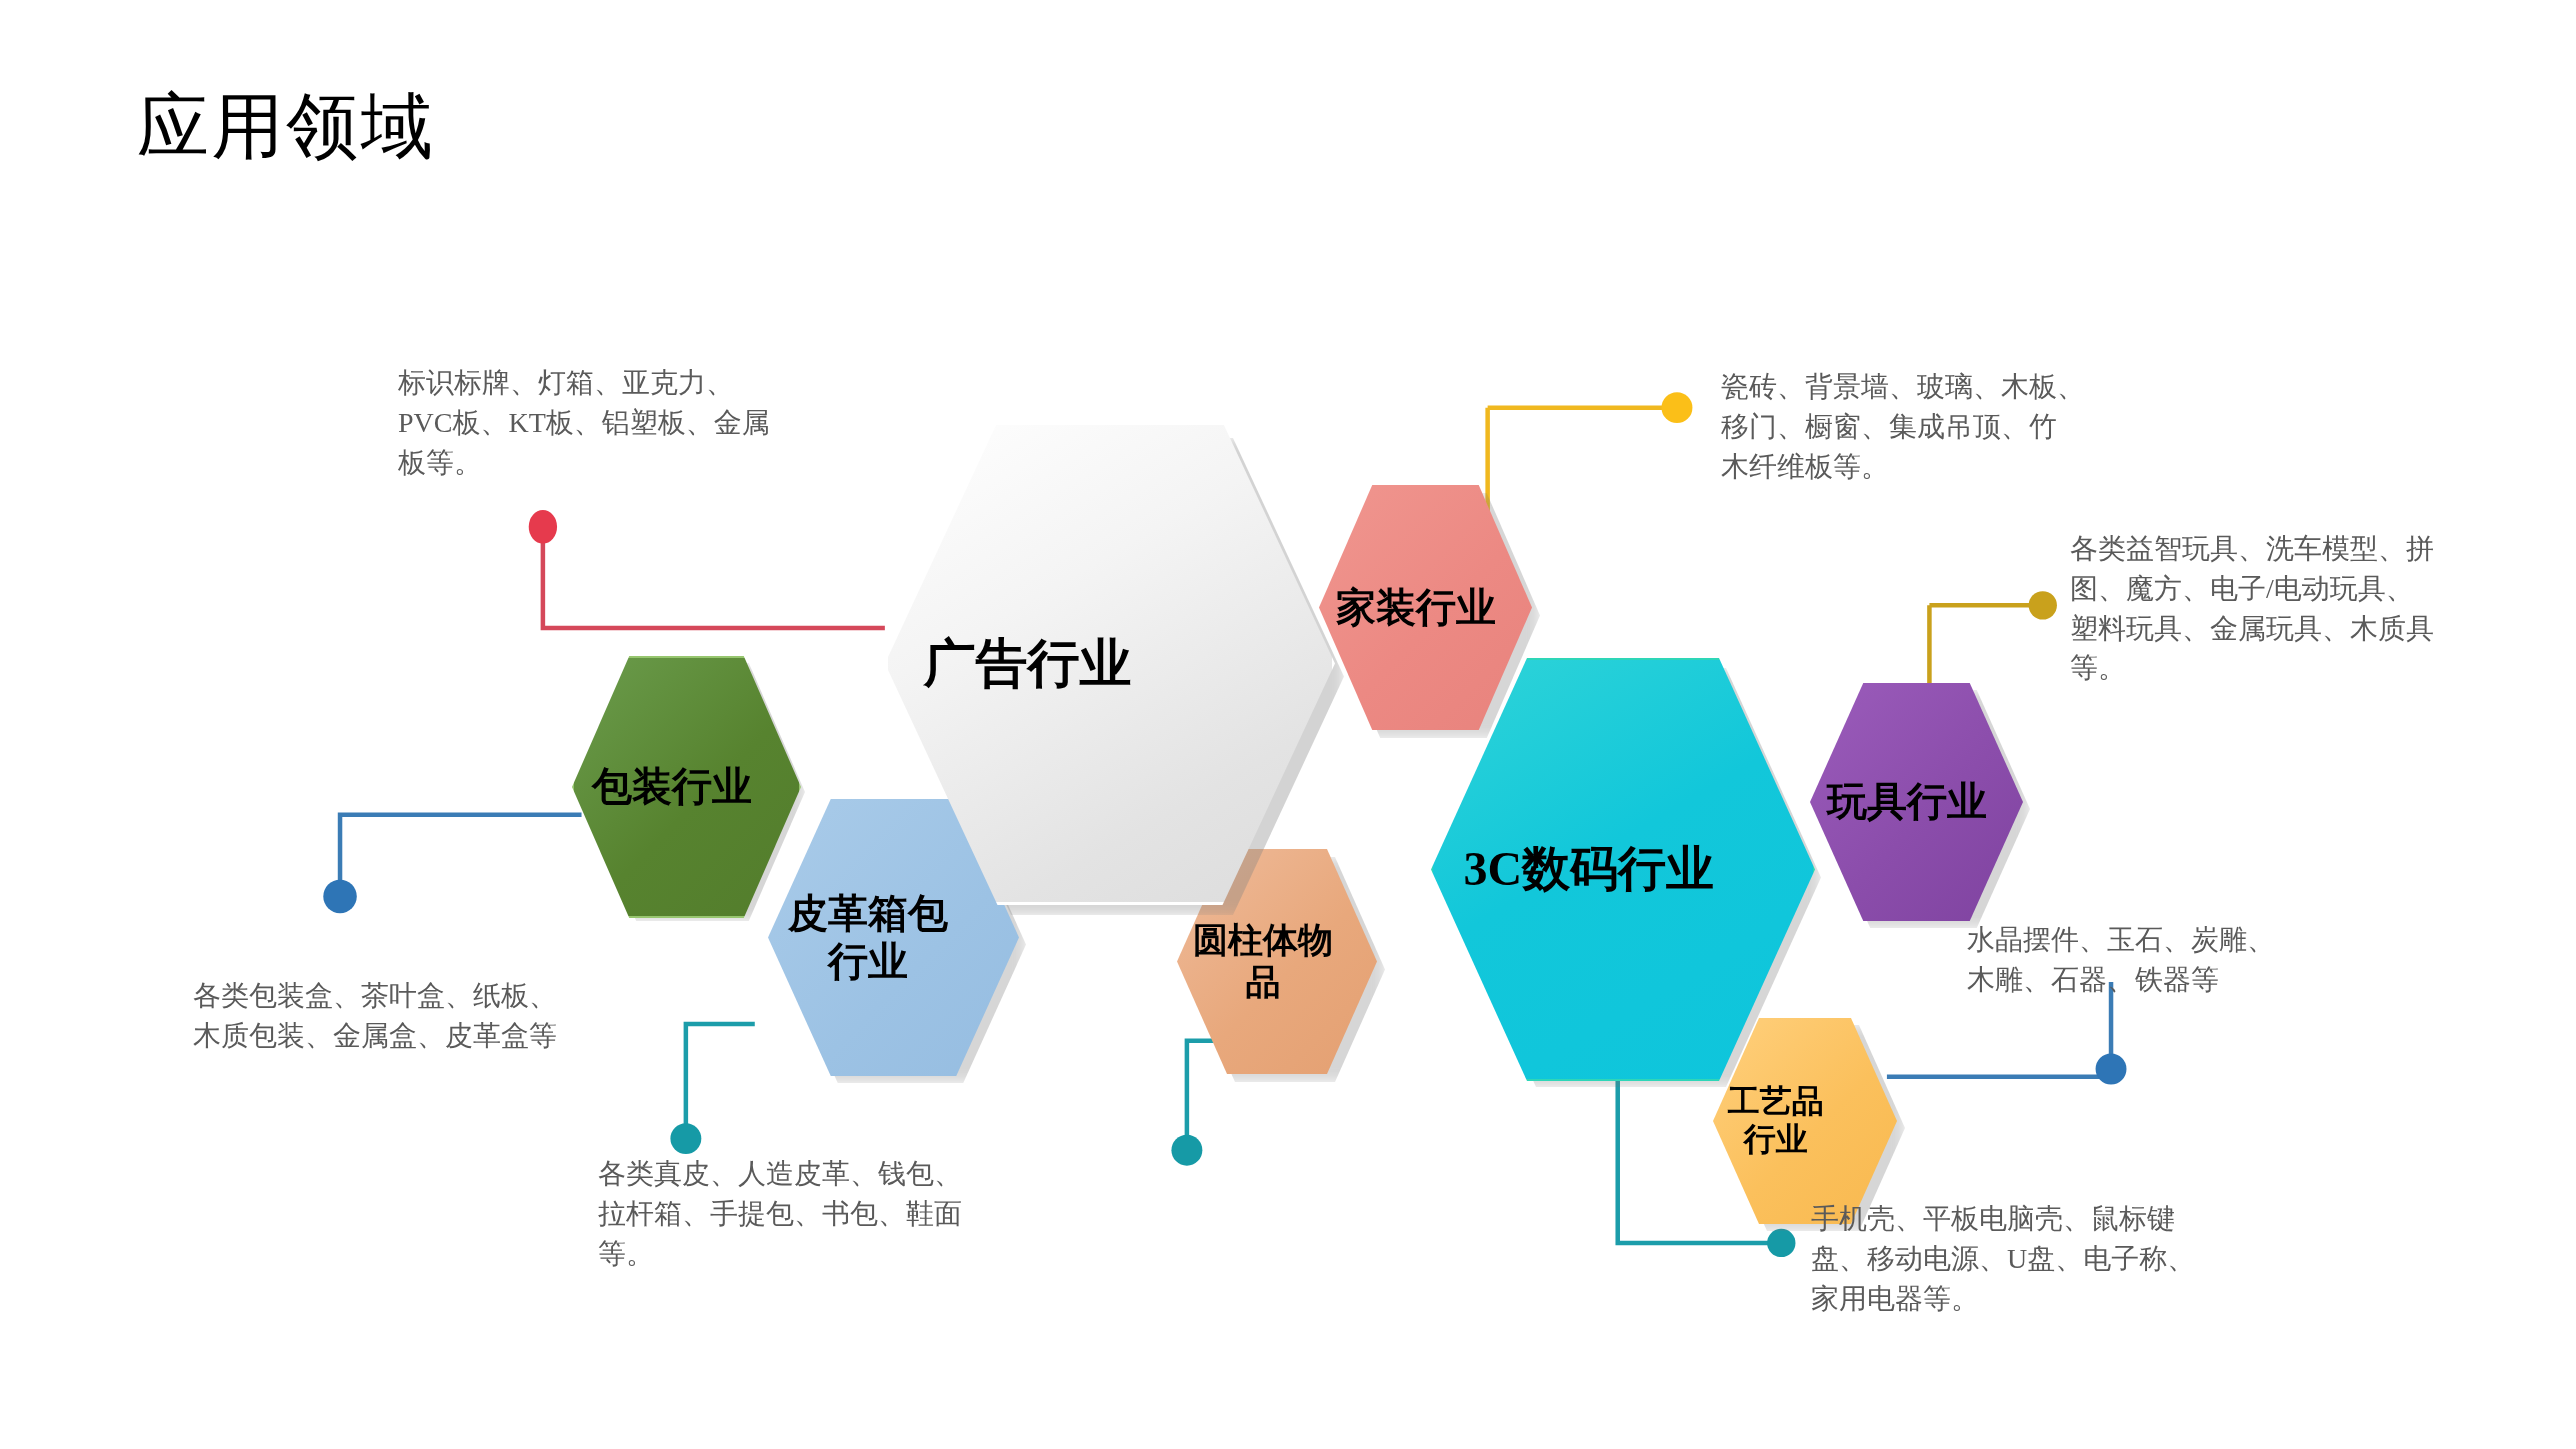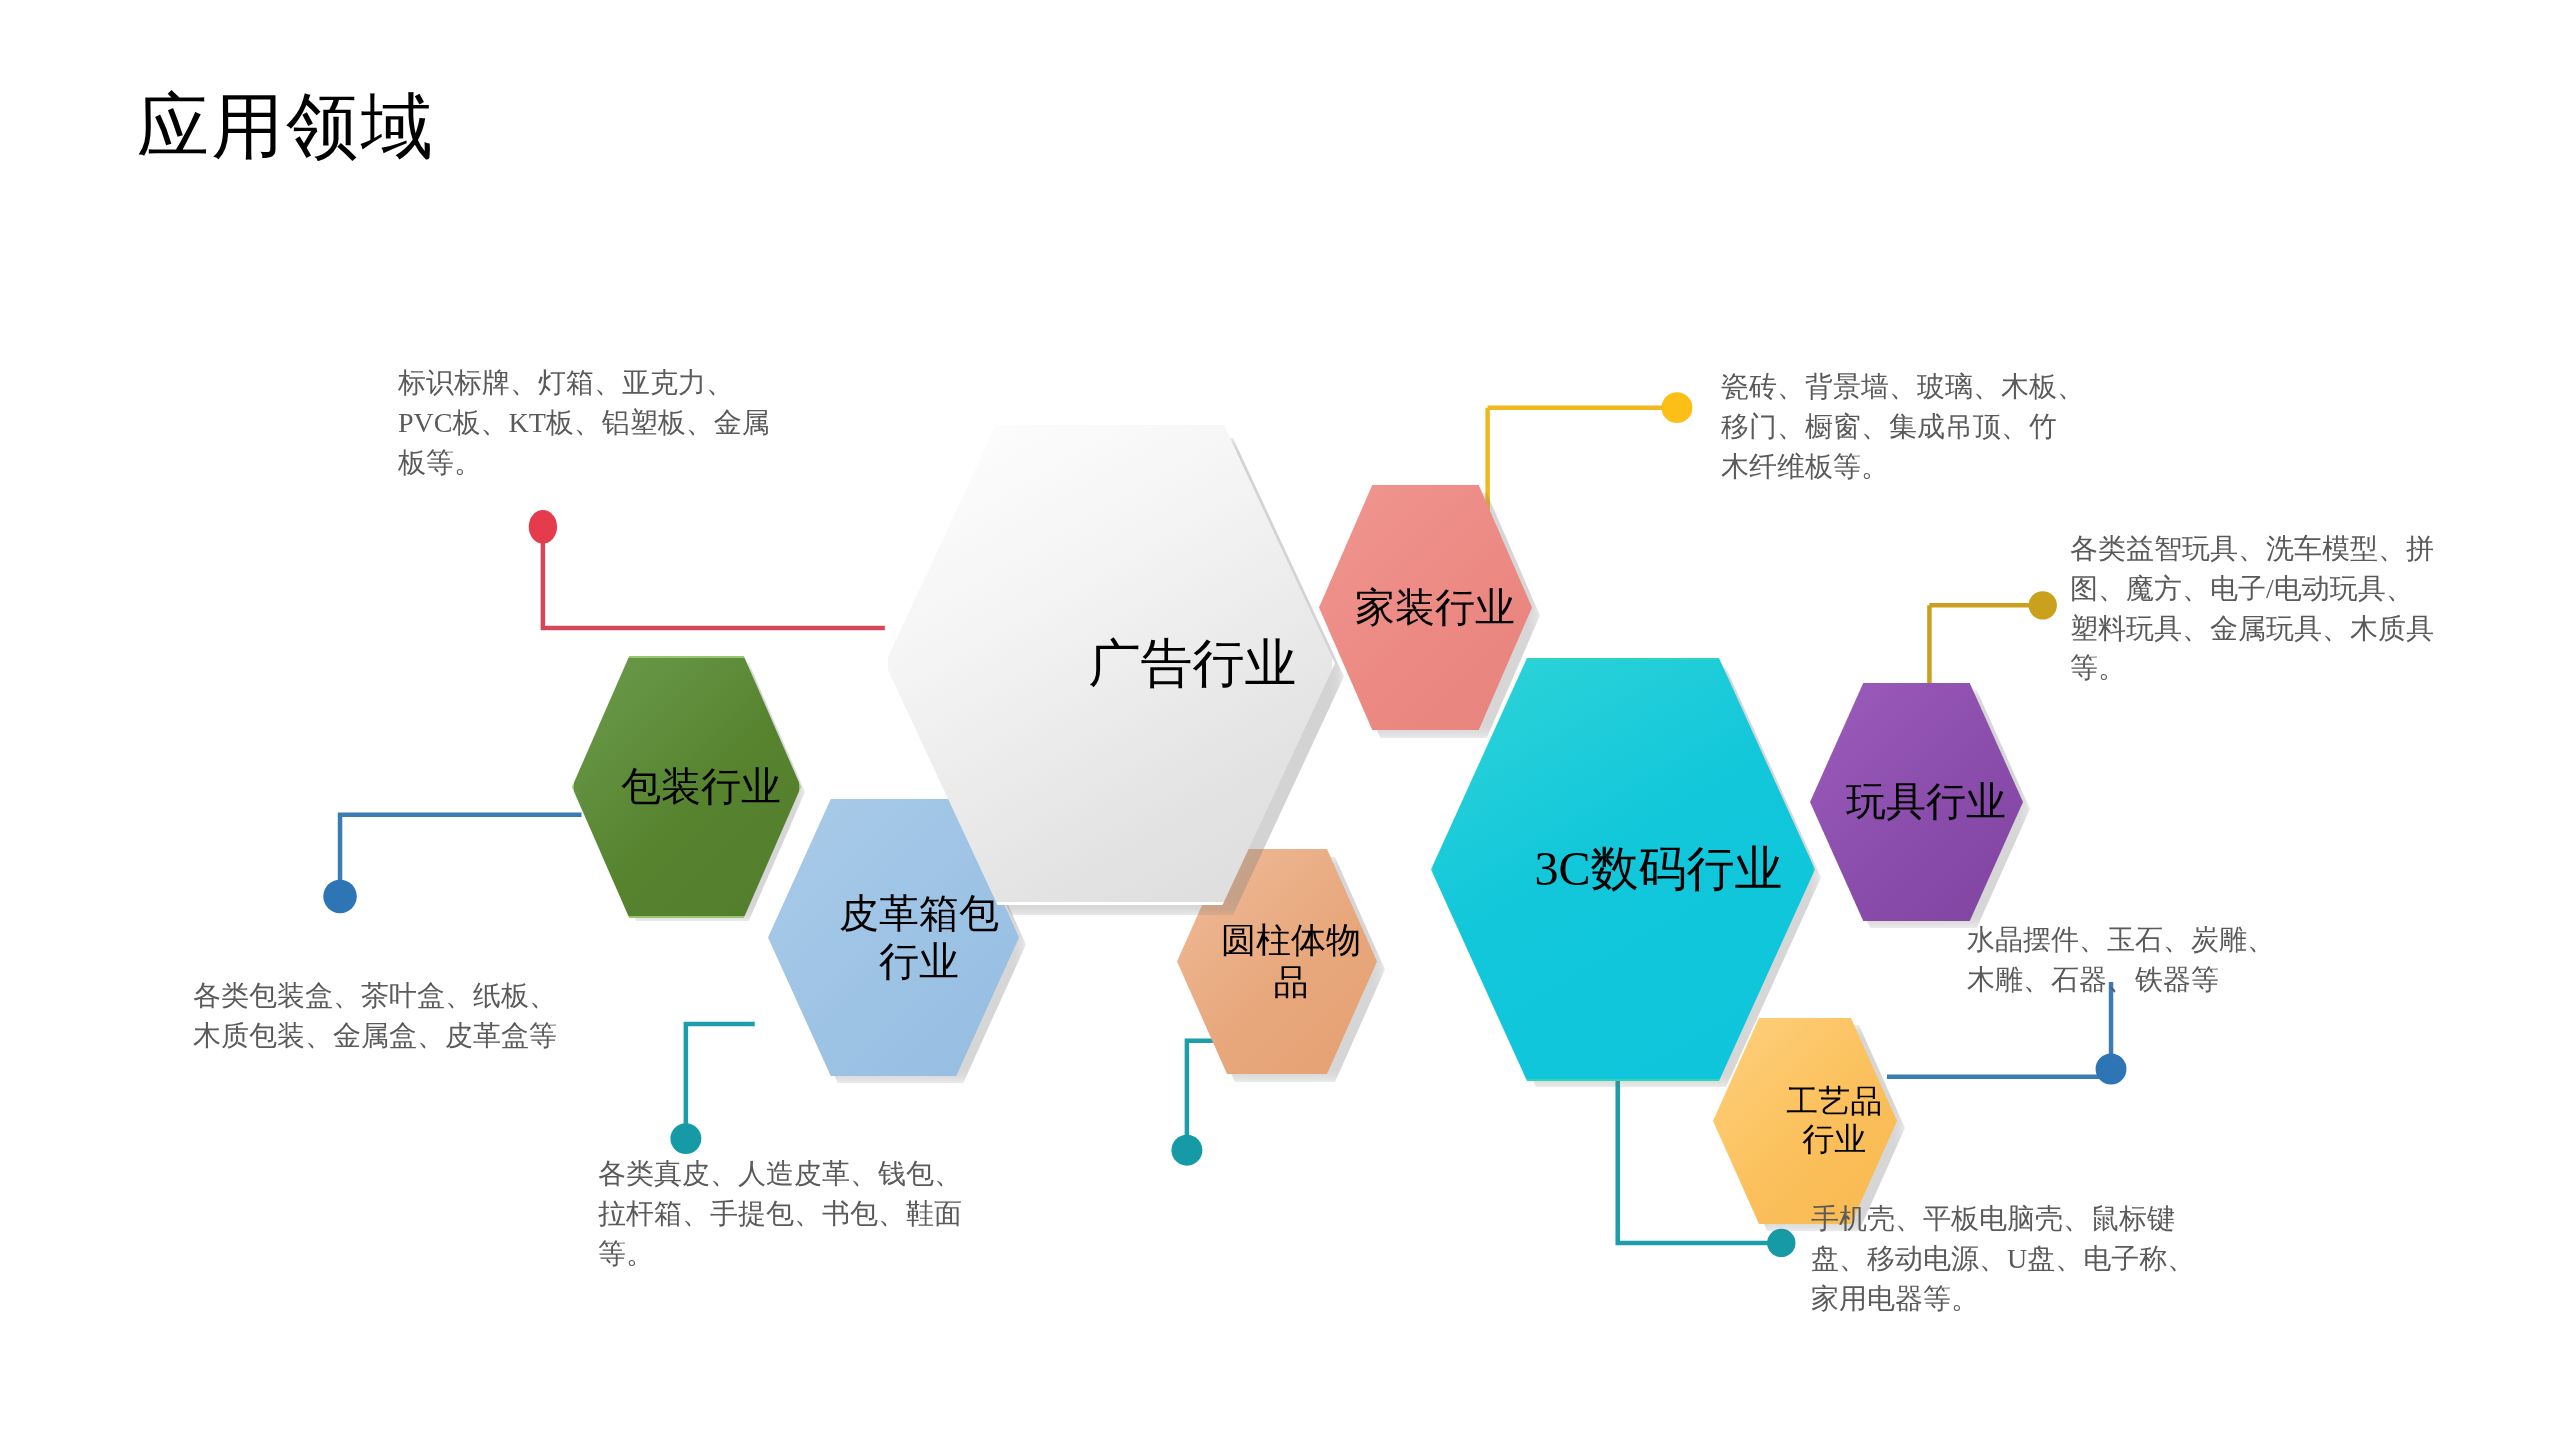--- a/index.html
+++ b/index.html
@@ -16,23 +16,24 @@
     font-family:"Liberation Serif","DejaVu Serif",serif;
     white-space:nowrap;
   }
 
   
   #connectors{position:absolute;left:0;top:0;width:2576px;height:1449px;}
 
   
   .hex{
     position:absolute;
-    display:flex;align-items:center;justify-content:flex-end;
+    display:flex;align-items:center;justify-content:flex-start;
     text-align:center;
     clip-path:polygon(25% 0%,75% 0%,100% 50%,75% 100%,25% 100%,0% 50%);
+    font-weight:bold;
     -webkit-clip-path:polygon(25% 0%,75% 0%,100% 50%,75% 100%,25% 100%,0% 50%);
   }
   .hex .hex-label{
     color:#000000;
     font-family:"Liberation Serif","DejaVu Serif",serif;
     line-height:1.18;
     padding:0 8%;
     white-space:pre-line;
   }
   .hexshadow{

